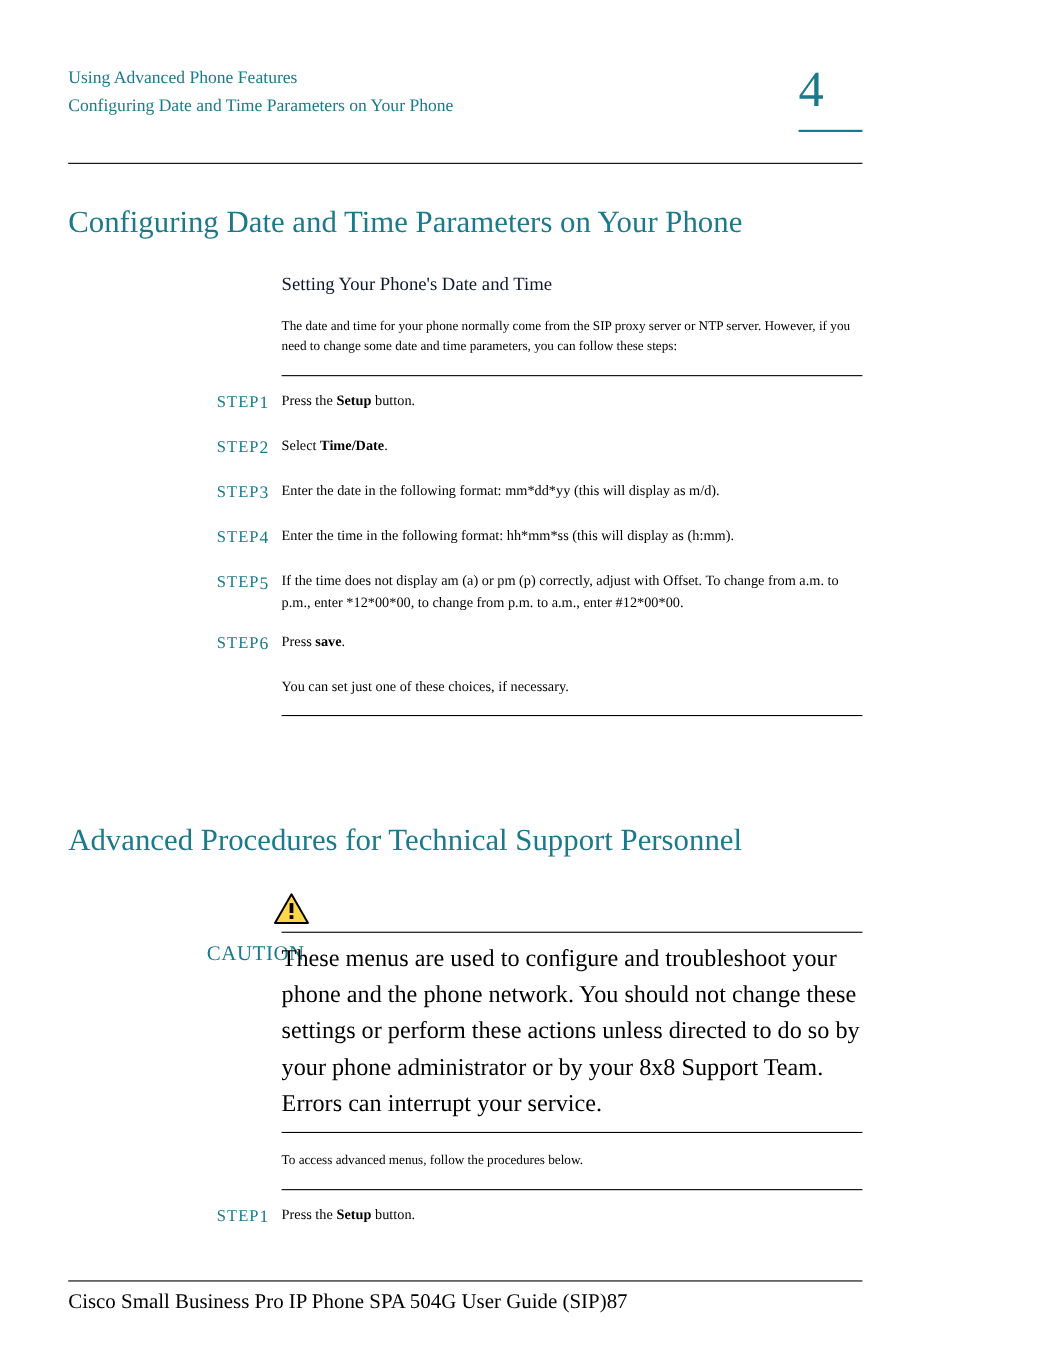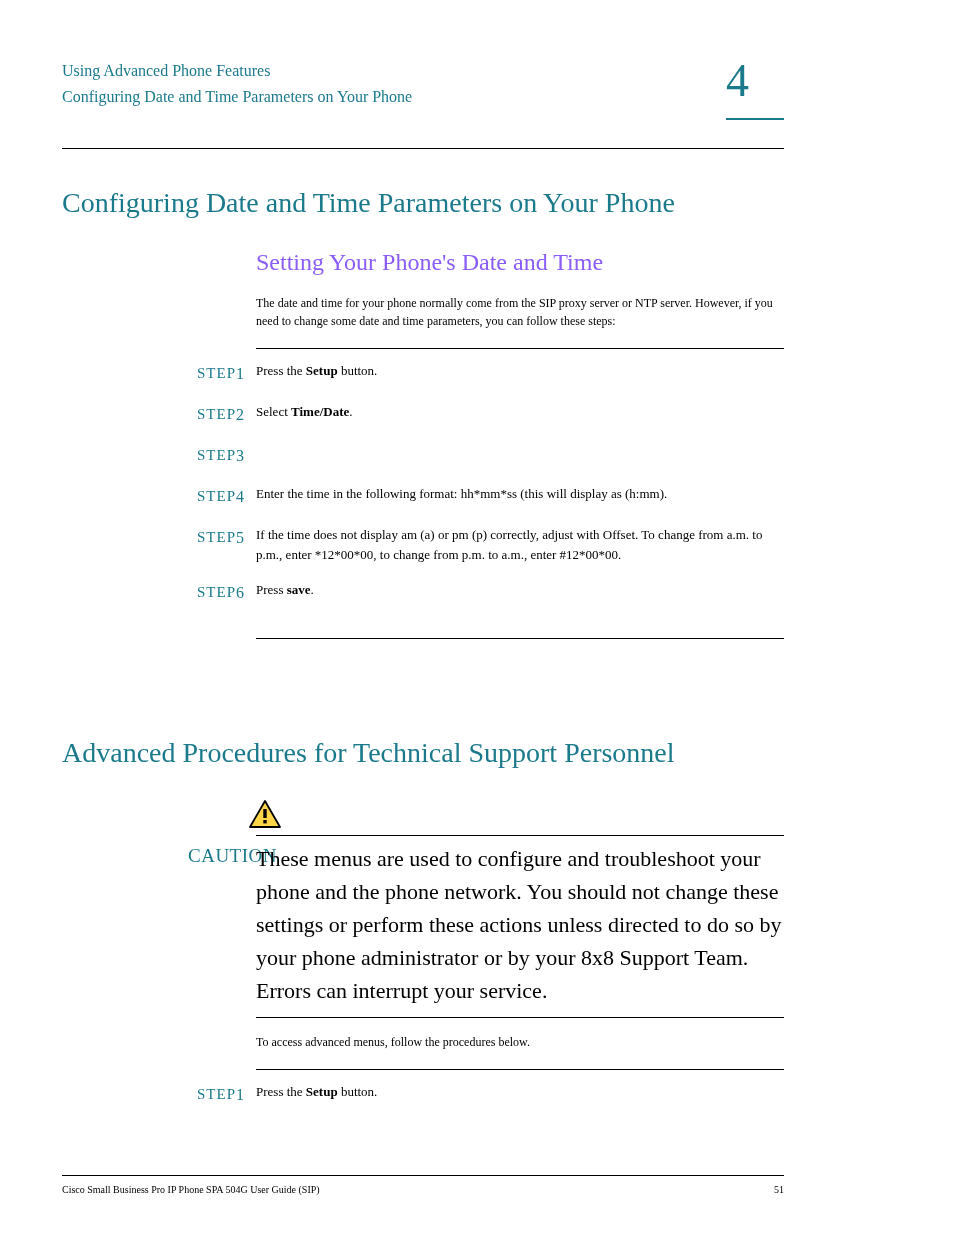--- a/index.html
+++ b/index.html
@@ -44,23 +44,23 @@
     border-top: 1px solid #000;
     margin-top: 28px;
   }
   h1.section {
     color: #1a7a8c;
     font-weight: normal;
     font-size: 28px;
     margin: 38px 0 30px 0;
   }
   h2.subsection {
-    color: #8b5cf6;
+    color: #0f172a;
     font-weight: normal;
-    font-size: 24px;
+    font-size: 17px;
     margin: 0 0 18px 0;
   }
   .indented-block {
     margin-left: 194px;
   }
   .body-text {
     font-size: 12px;
     line-height: 1.5;
     margin-bottom: 18px;
   }
@@ -136,22 +136,21 @@
     bottom: 40px;
     left: 62px;
     right: 62px;
   }
   .footer-rule {
     border-top: 1px solid #000;
     margin-bottom: 8px;
   }
   .footer-row {
     display: flex;
-    justify-content: space-between;
-    font-size: 10px;
+    font-size: 19px;
     color: #000;
   }
 </style>
 </head>
 <body>
 
 <div class="page">
 
   <div class="header-row">
     <div class="header-left">
@@ -182,20 +181,21 @@
         <div class="step-text"><span>Press the </span><span class="bold">Setup</span><span> button.</span></div>
       </div>
       <div class="step-row">
         <div class="step-label">STEP</div>
         <div class="step-num">2</div>
         <div class="step-text"><span>Select </span><span class="bold">Time/Date</span><span>.</span></div>
       </div>
       <div class="step-row">
         <div class="step-label">STEP</div>
         <div class="step-num">3</div>
+        <div class="step-text">Enter the date in the following format: mm*dd*yy (this will display as m/d).</div>
       </div>
       <div class="step-row">
         <div class="step-label">STEP</div>
         <div class="step-num">4</div>
         <div class="step-text">Enter the time in the following format: hh*mm*ss (this will display as (h:mm).</div>
       </div>
       <div class="step-row">
         <div class="step-label">STEP</div>
         <div class="step-num">5</div>
         <div class="step-text">If the time does not display am (a) or pm (p) correctly, adjust with Offset. To change from a.m. to p.m., enter *12*00*00, to change from p.m. to a.m., enter #12*00*00.</div>
@@ -203,20 +203,21 @@
       <div class="step-row">
         <div class="step-label">STEP</div>
         <div class="step-num">6</div>
         <div class="step-text"><span>Press </span><span class="bold">save</span><span>.</span></div>
       </div>
     </div>
 
   <div class="step-row">
     <div class="step-label"></div>
     <div class="step-num"></div>
+    <div class="step-text">You can set just one of these choices, if necessary.</div>
   </div>
 
   <div class="step-rule"></div>
 
   <h1 class="section" style="margin-top:98px">Advanced Procedures for Technical Support Personnel</h1>
 
   <div class="caution-block">
     <div class="caution-icon-row">
       <svg class="caution-icon" viewBox="0 0 34 30">
         <polygon points="17,2 32,28 2,28" fill="#ffd54a" stroke="#000" stroke-width="1.8" stroke-linejoin="round"></polygon>
@@ -243,17 +244,17 @@
         <div class="step-label">STEP</div>
         <div class="step-num">1</div>
         <div class="step-text"><span>Press the </span><span class="bold">Setup</span><span> button.</span></div>
       </div>
     </div>
 
   <div class="footer">
     <div class="footer-rule"></div>
     <div class="footer-row">
       <span>Cisco Small Business Pro IP Phone SPA 504G User Guide (SIP)</span>
-      <span>51</span>
+      <span>87</span>
     </div>
   </div>
 
 </div>
 
 </body></html>

